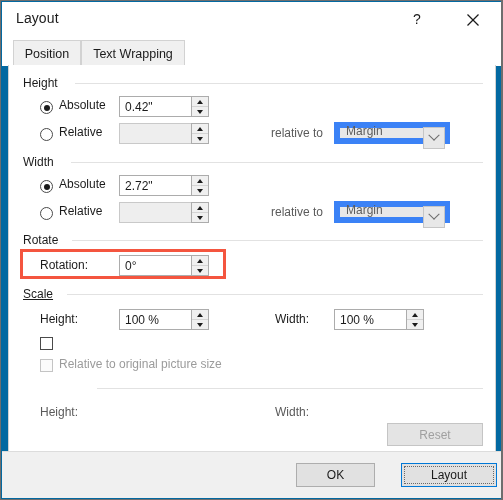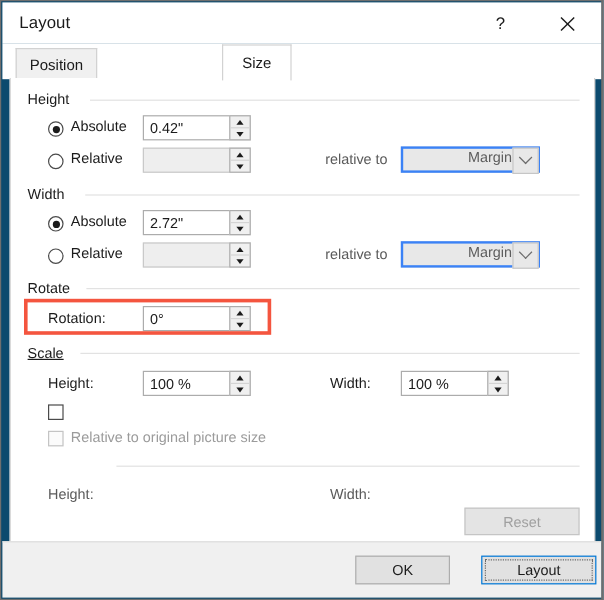--- a/index.html
+++ b/index.html
@@ -16,21 +16,21 @@
     overflow: hidden;
   }
 
   
   #dialog {
     position: absolute;
     left: 0; top: 0;
     width: 503px;
     height: 500px;
     box-sizing: border-box;
-    background: #0c4a6e;
+    background: #0369a1;
     border: 1px solid #6e6e6e;
     border-right-width: 2px;
     text-decoration: underline;
   }
 
   
   #titlebar {
     position: absolute;
     left: 1px; top: 1px;
     width: 499px;
@@ -206,25 +206,24 @@
     border-right: 3.5px solid transparent;
   }
   .arrow-up   { border-bottom: 4px solid #1b1b1b; }
   .arrow-down { border-top: 4px solid #1b1b1b; }
 
   
   .combo {
     position: absolute;
     height: 22px;
     box-sizing: border-box;
-    border: 2px solid #3b82f6;
+    border: 6px solid #3b82f6;
     background: #e8e8e8;
     display: flex;
-    align-items: flex-start;
-    padding-left: 48px;
+    align-items: flex-end;
   }
   .combo .val {
     padding-left: 6px;
     font-size: 12px;
     color: #5d5d5d;
   }
   .combo .drop {
     position: absolute;
     right: -1px; top: -1px;
     width: 22px; height: 22px;
@@ -310,22 +309,22 @@
         <line x1="1.5" y1="1.5" x2="12.5" y2="12.5" stroke="#1b1b1b" stroke-width="1.2"></line>
         <line x1="12.5" y1="1.5" x2="1.5" y2="12.5" stroke="#1b1b1b" stroke-width="1.2"></line>
       </svg>
     </div>
   </div>
 
   <div id="tabstrip">
     <div class="tab" id="tab-position">
       <span>Position</span>
     </div>
-    <div class="tab active" id="tab-size">
-      <span>Size</span>
+    <div class="tab" id="tab-text-wrapping">
+      <span>Text Wrapping</span>
     </div>
   </div>
 
   <div id="content">
 
     <div class="group-label" style="left:14px; top:11px;">Height</div>
     <div class="group-rule" style="left:66px; top:18px; width:408px;"></div>
 
     <div class="radio checked" style="left:31px; top:36px;"></div>
     <div class="lbl" style="left:50px; top:33px;">

